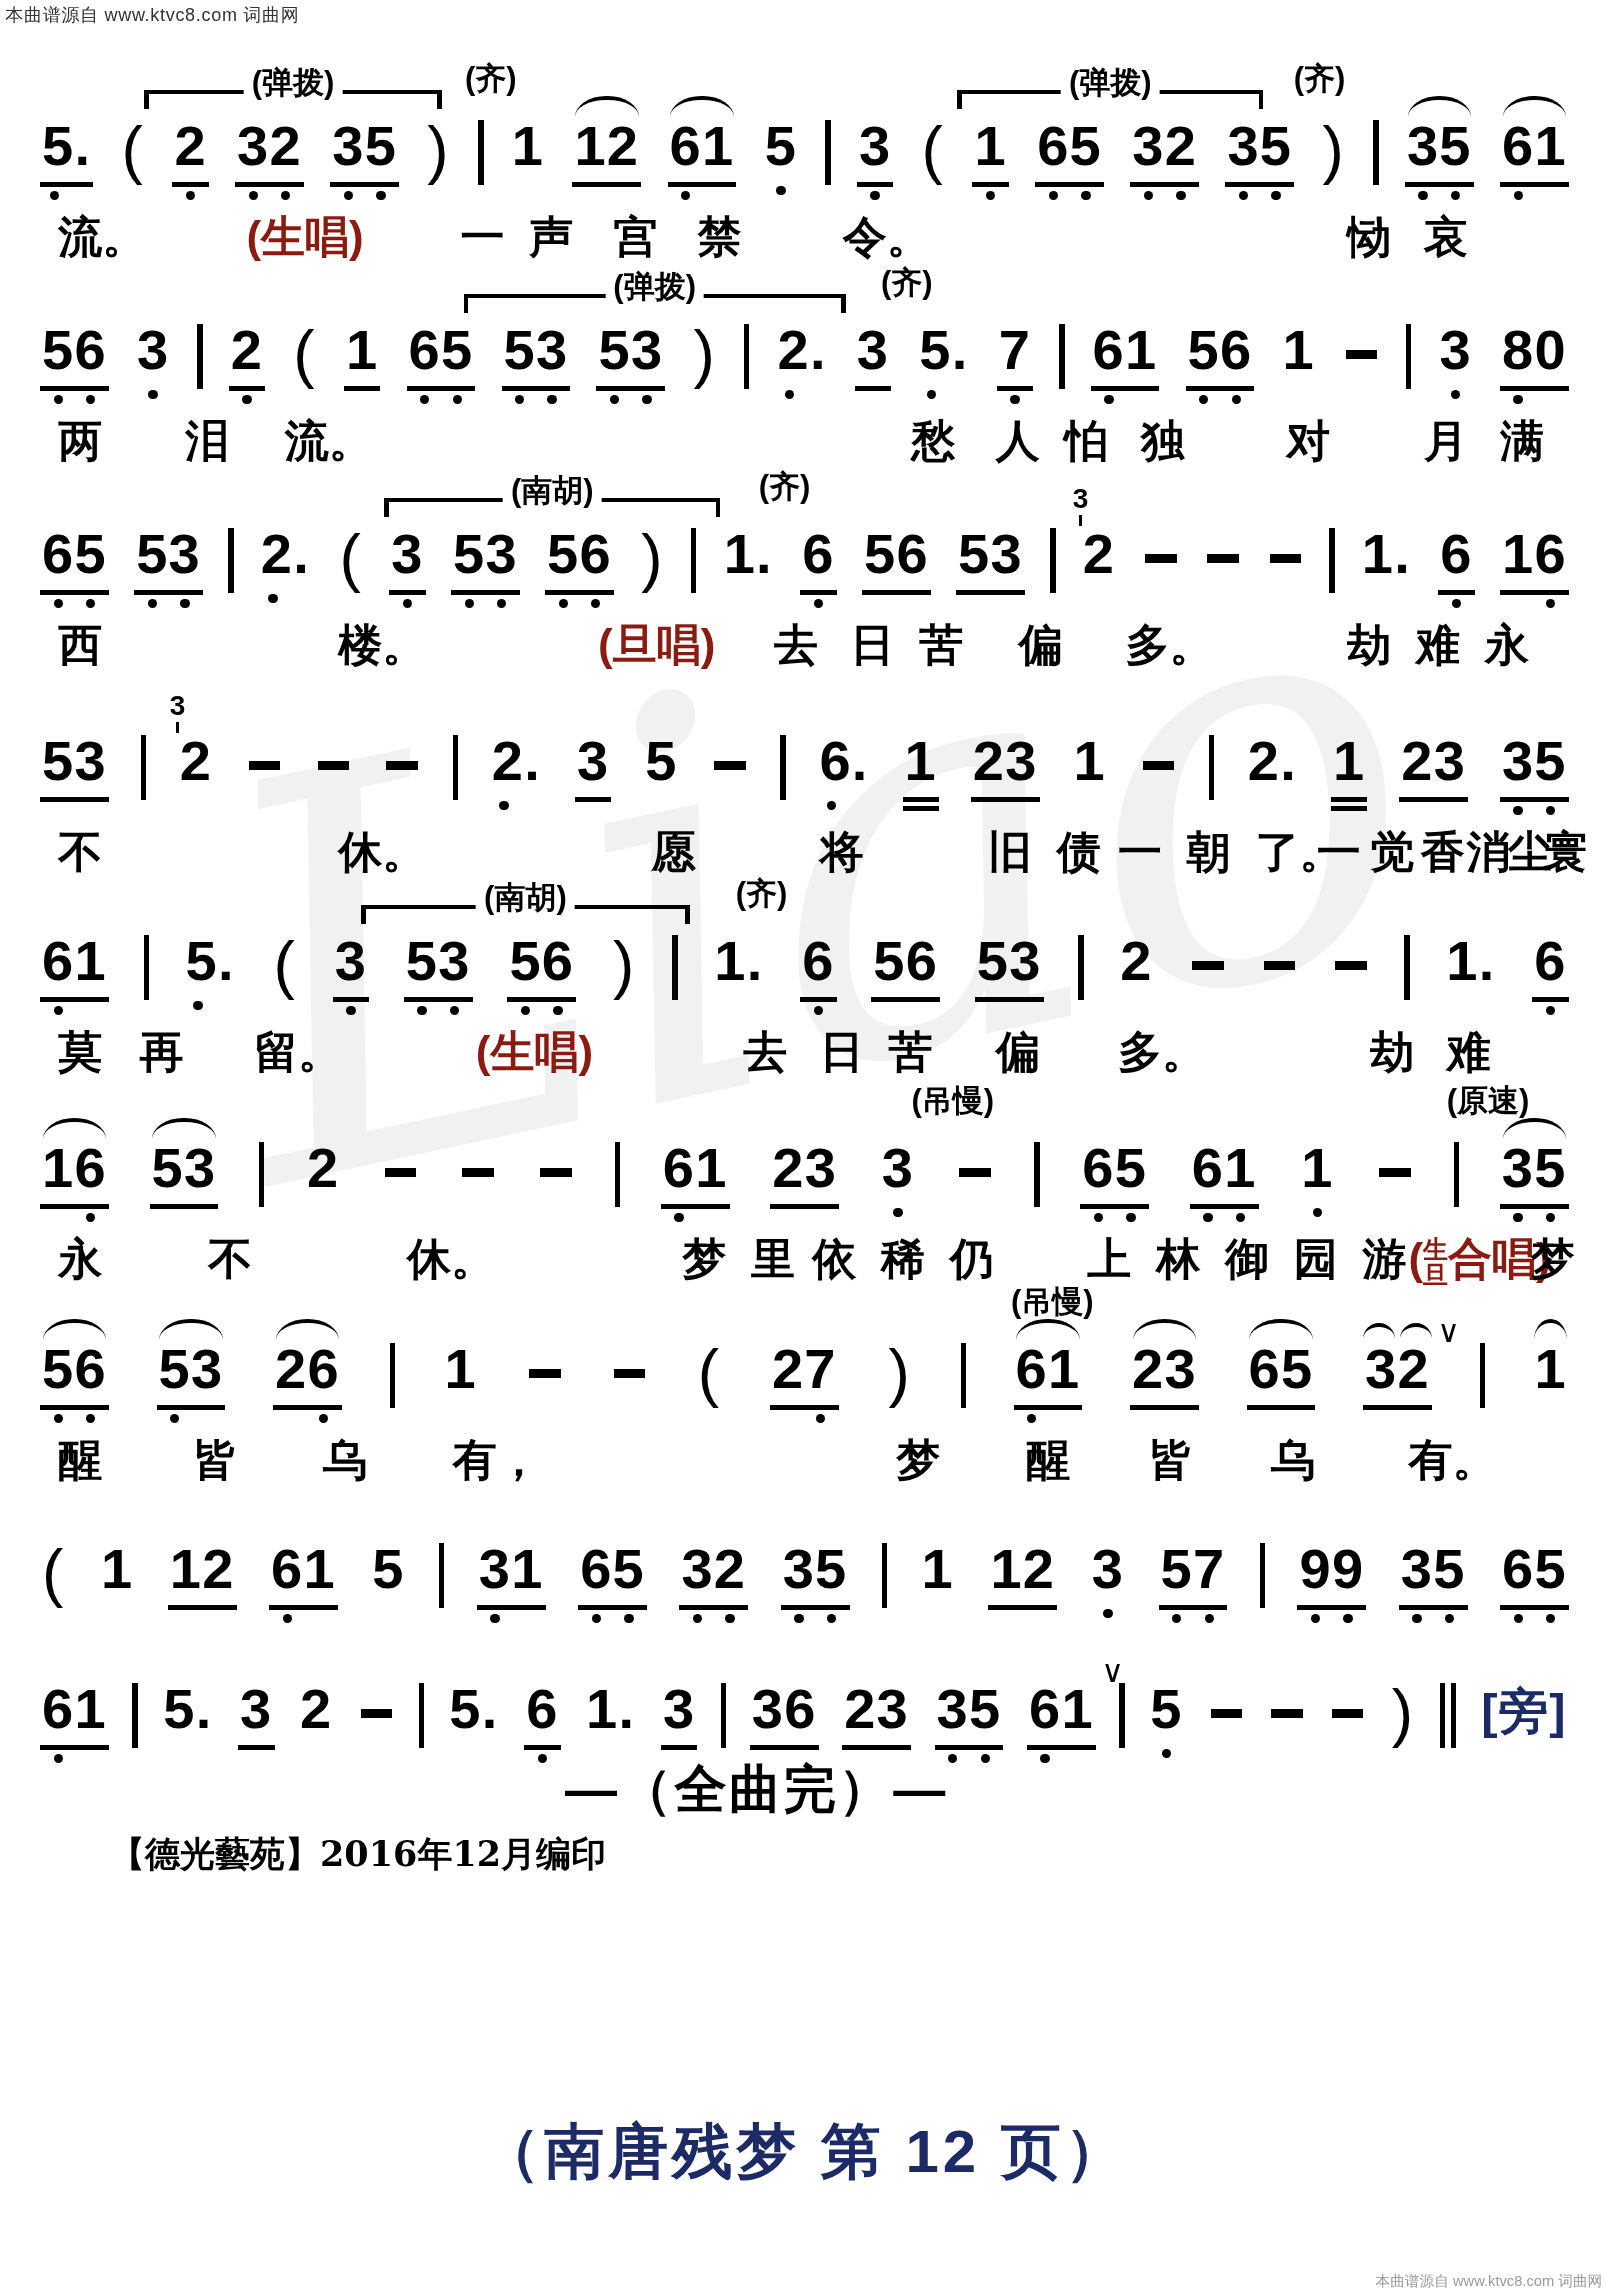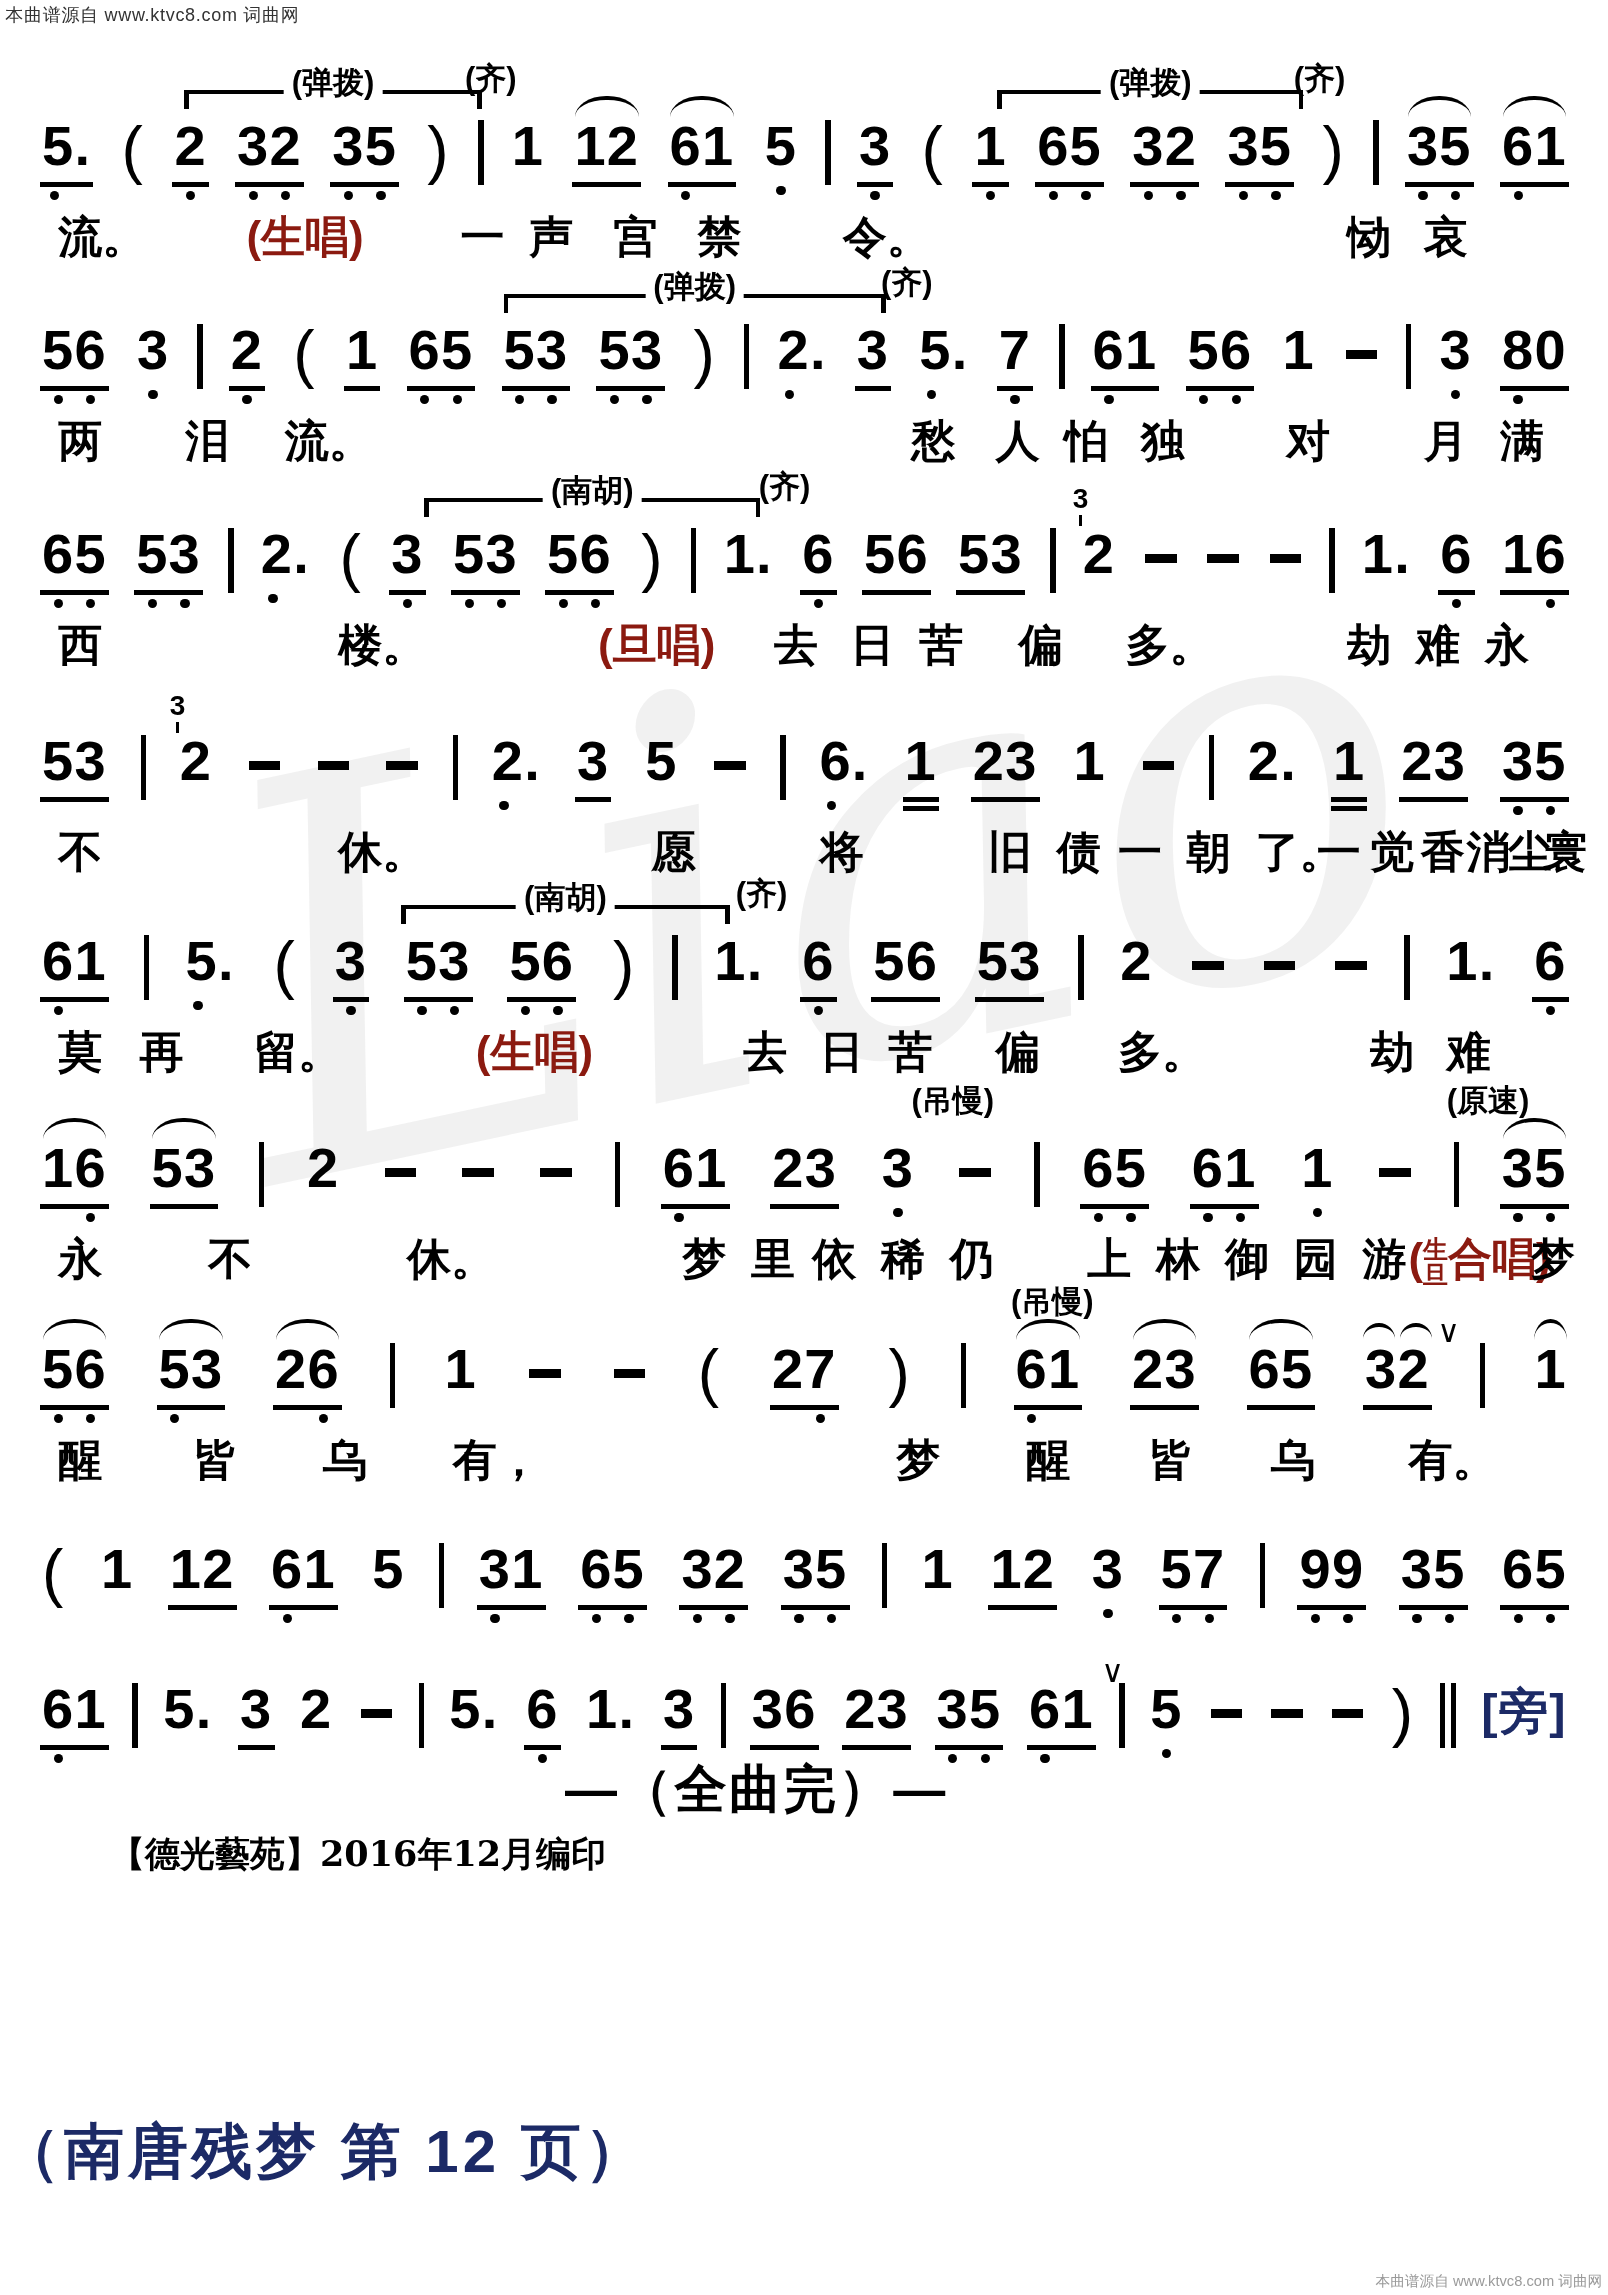--- a/index.html
+++ b/index.html
@@ -13,21 +13,21 @@
   
   .wmbig{
     position:absolute;top:601px;left:220px;font-size:548px;line-height:1;
     font-family:"DejaVu Serif",serif;font-style:italic;color:rgba(60,60,60,0.07);
     transform:rotate(-12deg);white-space:nowrap;pointer-events:none;
   }
   
   .mline{position:absolute;left:40px;width:1529px;height:227px;}
   .annrow{position:absolute;top:0;left:0;right:0;height:61px;}
   .albl{position:absolute;top:5.3px;font-size:31px;font-weight:700;white-space:nowrap;}
-  .bracket{position:absolute;top:37px;height:16px;border-top:4.7px solid #000;margin-left:40px;}
+  .bracket{position:absolute;top:37px;height:16px;border-top:4.7px solid #000;}
   .bracket:before,.bracket:after{content:"";position:absolute;top:-1.3px;width:4.7px;height:16px;background:#000;}
   .bracket:before{left:0;}
   .bracket:after{right:0;}
   .blabel{
     position:absolute;left:50%;top:-32px;transform:translateX(-50%);
     background:#fff;padding:0 8px;font-size:31px;font-weight:700;white-space:nowrap;
   }
   .noterow{
     position:absolute;top:64px;left:0;right:0;height:100px;
     display:flex;justify-content:space-between;align-items:flex-start;
@@ -58,21 +58,21 @@
   .lyr{position:absolute;top:0;font-size:44px;font-weight:700;white-space:nowrap;line-height:1.15;}
   .lyr.red{color:var(--role,#8b1a10);}
   .stackcol{display:inline-block;vertical-align:middle;font-size:25px;line-height:1.05;text-align:center;}
   
   .endmark{position:absolute;top:1755px;left:565px;font-size:52px;font-weight:700;letter-spacing:2.7px;}
   .footer{
     position:absolute;top:1831px;left:110px;font-size:35px;font-weight:700;
     font-family:"DejaVu Serif",serif;
   }
   .btitle{
-    position:absolute;top:2112px;left:0;width:100%;
+    position:absolute;top:2112px;left:0;width:100%;text-align:center;
     font-size:60px;font-weight:700;color:var(--navy,#1c2a66);letter-spacing:4px;
   }
 </style>
 </head>
 <body>
 
 <div class="wmtop">本曲谱源自 www.ktvc8.com 词曲网</div>
 <div class="wmbig">Liao</div>
 
 <div id="score">

